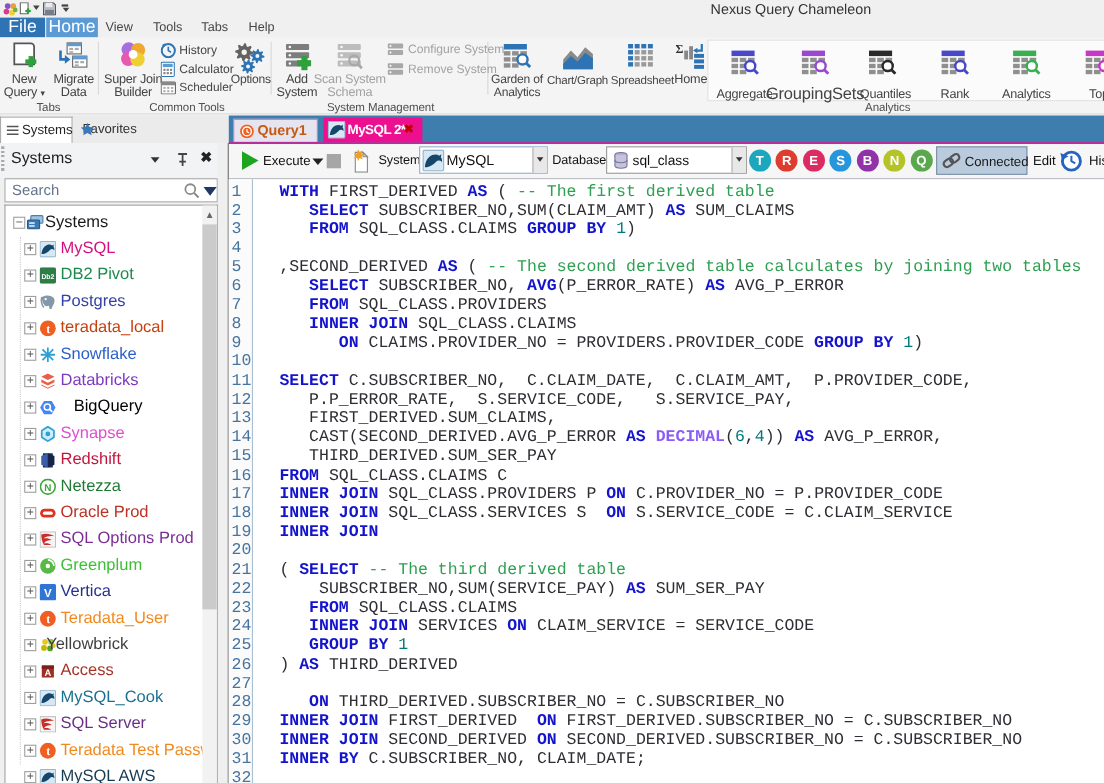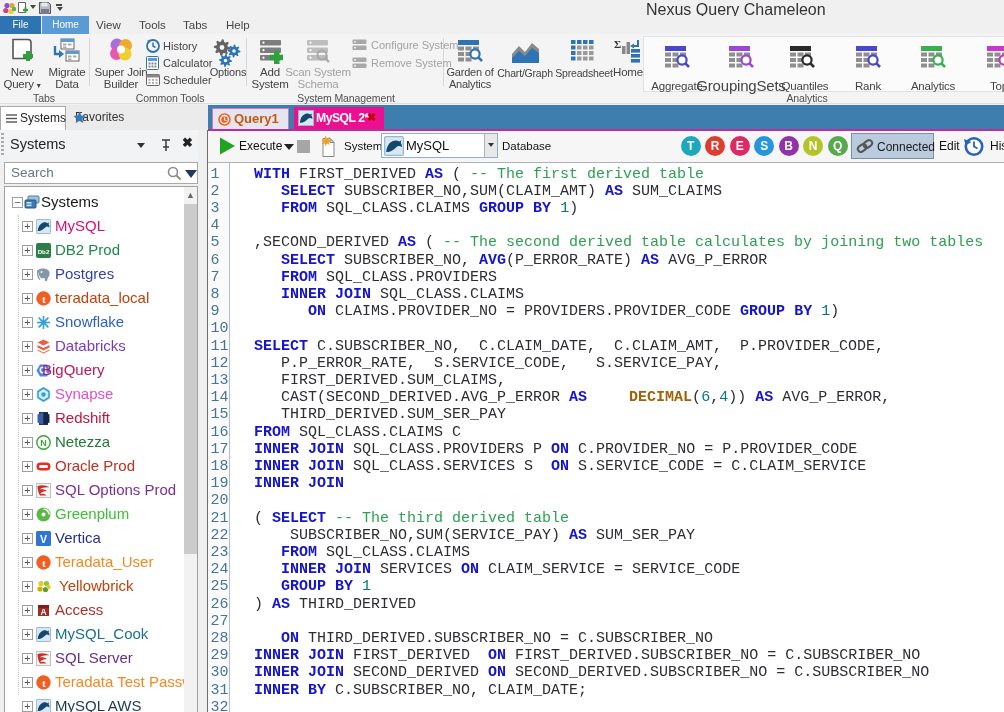--- a/index.html
+++ b/index.html
@@ -2,21 +2,21 @@
 <html><head><meta charset="utf-8"><style>
 * { margin:0; padding:0; box-sizing:border-box; }
 html,body { width:1004px; height:712px; overflow:hidden; background:#f0f0f0;
   font-family:"Liberation Sans", sans-serif; -webkit-font-smoothing:antialiased; }
 .abs { position:absolute; }
 
 #title { position:absolute; left:0; top:0; width:1004px; height:16px; background:#f0f0f0; }
 #apptitle { position:absolute; left:646px; top:1px; font-size:12.5px; color:#333; }
 
 #menurow { position:absolute; left:0; top:16px; width:1004px; height:18px; background:#f0f0f0; }
-.mbtn { position:absolute; top:0; height:18px; color:#fff; font-size:10px; text-align:center; line-height:18px; }
+.mbtn { position:absolute; top:0; height:18px; color:#fff; font-size:16px; text-align:center; line-height:18px; }
 .mitem { position:absolute; top:0; height:18px; color:#454545; font-size:11.5px; line-height:18px; }
 
 #ribbon { position:absolute; left:0; top:34px; width:1004px; height:70px; background:#f4f4f4; border-bottom:1px solid #dcdcdc; }
 .rsep { position:absolute; top:4px; width:1px; height:48px; background:#d8d8d8; }
 .ricon { position:absolute; }
 .rlab { position:absolute; letter-spacing:-0.2px; font-size:11.5px; color:#444; text-align:center; line-height:12.3px; white-space:nowrap; transform:translateX(-50%); }
 .rlab2 { position:absolute; font-size:11px; color:#444; white-space:nowrap; }
 .glab { position:absolute; top:57.5px; font-size:10.5px; letter-spacing:-0.1px; color:#4f4f4f; text-align:center; white-space:nowrap; transform:translateX(-50%); }
 .gray { color:#a2a2a2 !important; }
 #anpanel { position:absolute; left:643px; top:2px; width:367px; height:56px; background:#fbfbfb; border:1px solid #e2e2e2; }
@@ -50,21 +50,21 @@
 .exp i { position:absolute; left:0; top:0; width:9px; height:9px; font-style:normal; font-size:11px; line-height:9px; text-align:center; color:#555; }
 .ticon { position:absolute; top:4.5px; width:16px; height:16px; }
 .tlabel { position:absolute; top:2.5px; font-size:15px; white-space:nowrap; }
 
 #editor { position:absolute; left:208px; top:163px; width:796px; height:549px; background:#fff; }
 #gutter { position:absolute; left:0; top:0; width:22px; height:549px; background:#fbfbfc; border-right:1px solid #a8bfd4; }
 pre { font-family:"Liberation Mono", monospace; font-size:15px; line-height:17.2px; }
 #nums { position:absolute; left:2.5px; top:2.5px; color:#47749e; }
 #code { position:absolute; left:46px; top:2.5px; color:#2d2d33; }
 #code .k { color:#1414cc; }
-#code .r { color:#a16207;margin-left:33px; }
+#code .r { color:#8b5cf6; }
 #code .c { color:#2ea052; }
 #code .n { color:#00787c; }
 </style></head><body>
 
 <div id="title">
   <svg class="abs" style="left:3px;top:2px" width="13" height="13" viewBox="0 0 13 13">
       <circle cx="4" cy="3.5" r="2.6" fill="#8a4fc8"></circle>
       <circle cx="9" cy="3.5" r="2.6" fill="#e8a03c"></circle>
       <circle cx="2.8" cy="8.5" r="2.6" fill="#d43c8c"></circle>
       <circle cx="8" cy="9.5" r="2.6" fill="#e8d23c"></circle>
@@ -76,21 +76,21 @@
       <rect x="7.5" y="5.5" width="2" height="5" fill="#2ea03c"></rect>
     </svg>
   <div class="abs" style="left:30px;top:5px;border:3px solid transparent;border-top:4px solid #444"></div>
   <svg class="abs" style="left:39px;top:2px" width="12" height="12" viewBox="0 0 12 12">
       <path d="M0.5 0.5 h9 l2 2 v9 h-11 z" fill="#b8bcc4" stroke="#555"></path>
       <rect x="2.5" y="0.5" width="6" height="4" fill="#e8eaf0"></rect>
       <rect x="2" y="7" width="8" height="5" fill="#787c88"></rect>
     </svg>
   <div class="abs" style="left:56px;top:4px;width:6px;height:1.5px;background:#444"></div>
   <div class="abs" style="left:56.5px;top:7px;border:3px solid transparent;border-top:4px solid #444"></div>
-  <div id="apptitle" style="font-size:16px">Nexus Query Chameleon</div>
+  <div id="apptitle" style="font-size:13px">Nexus Query Chameleon</div>
 </div>
 
 <div id="menurow">
   <div class="mbtn" style="left:0;width:41px;background:#2e74b5">File</div>
   <div class="mbtn" style="left:42px;width:47px;background:#5b9bd5">Home</div>
   <div class="mitem" style="left:96px">View</div>
   <div class="mitem" style="left:139px">Tools</div>
   <div class="mitem" style="left:183px">Tabs</div>
   <div class="mitem" style="left:226px">Help</div>
 </div>
@@ -441,20 +441,29 @@
   <div class="combo" style="left:173px;width:117px;border-color:#8fb0cc">
     <span class="abs" style="left:1.5px;top:1.5px"><svg width="20" height="20" viewBox="0 0 16 16">
           <rect width="16" height="16" rx="1.5" fill="#d7e8f4"></rect>
           <rect x="0.5" y="0.5" width="15" height="15" rx="1.2" fill="none" stroke="#9ab8cc"></rect>
           <path d="M1.8 12.8 C2.2 8.2 4.2 5.2 7.2 4.0 C9.0 3.3 10.8 3.4 12.2 4.4 L13.8 3.4 L13.4 5.6 C14.2 6.6 14.5 7.8 14.2 9.0 C12.8 7.6 11.2 7.6 9.8 9.0 C8.4 10.4 6.4 12.2 3.4 12.8 Z" fill="#15466b"></path>
         </svg></span>
     <span class="abs" style="left:24px;top:4px;font-size:13px;color:#111">MySQL</span>
     <span class="arr"></span>
   </div>
   <div class="tbtext" style="left:294px;font-size:11.5px">Database</div>
+  <div class="combo" style="left:343px;width:128px;border-color:#999">
+    <svg class="abs" style="left:6px;top:4px" width="13" height="16" viewBox="0 0 13 16">
+        <ellipse cx="6.5" cy="3" rx="5.5" ry="2.4" fill="#b0aecc" stroke="#76749a"></ellipse>
+        <path d="M1 3 v9.5 c0 1.3 2.5 2.4 5.5 2.4 s5.5 -1.1 5.5 -2.4 V3" fill="#c6c4dc" stroke="#76749a"></path>
+        <path d="M1 7.5 c0 1.3 2.5 2.4 5.5 2.4 s5.5 -1.1 5.5 -2.4" fill="none" stroke="#76749a"></path>
+      </svg>
+    <span class="abs" style="left:23px;top:4.5px;font-size:12.5px;color:#111">sql_class</span>
+    <span class="arr"></span>
+  </div>
   <div class="circ" style="left:472.5px;background:#1ca7bc">T</div>
 <div class="circ" style="left:497.0px;background:#dd3c2e">R</div>
 <div class="circ" style="left:521.5px;background:#dc2a62">E</div>
 <div class="circ" style="left:546.0px;background:#2795dc">S</div>
 <div class="circ" style="left:570.5px;background:#9232a8">B</div>
 <div class="circ" style="left:595.0px;background:#b4c428">N</div>
 <div class="circ" style="left:619.5px;background:#59a84e">Q</div>
   <div id="connected">
     <svg class="abs" style="left:4px;top:4px" width="19" height="17" viewBox="0 0 19 17">
         <g transform="rotate(-35 9 8)" fill="none" stroke="#555" stroke-width="2">
@@ -524,21 +533,21 @@
       <span class="tlabel" style="left:55px;color:#d40f7e">MySQL</span>
     </div>
 <div class="trow" style="top:238px">
       <span class="exp" style="left:22px">
         <i>+</i>
       </span>
       <span class="ticon" style="left:36px"><svg width="15" height="15" viewBox="0 0 15 15">
           <rect width="15" height="15" rx="2" fill="#2e7d46"></rect>
           <text x="7.5" y="10.5" font-family="Liberation Sans" font-size="6.2" font-weight="bold" fill="#fff" text-anchor="middle">Db2</text>
         </svg></span>
-      <span class="tlabel" style="left:55px;color:#1c8a4c">DB2 Prod</span>
+      <span class="tlabel" style="left:55px;color:#1c8a4c">DB2 Pivot</span>
     </div>
 <div class="trow" style="top:262px">
       <span class="exp" style="left:22px">
         <i>+</i>
       </span>
       <span class="ticon" style="left:36px"><svg width="15" height="15" viewBox="0 0 15 15">
           <path d="M2 3 C5 1 10 1 12.5 3.5 C14 5 14 8 12.5 10 C11.5 11.5 11 13 11 14 L9 14 C9 13 8.8 12 8.5 11 C7 11.5 5.5 11.5 4.5 10.5 C3 9 2 6 2 3 Z" fill="#8598a8"></path>
           <circle cx="5.5" cy="5" r="1" fill="#fff"></circle>
           <path d="M2 3 C1 6 2 11 4 12.5" stroke="#8598a8" stroke-width="1.4" fill="none"></path>
         </svg></span>
@@ -584,21 +593,21 @@
     </div>
 <div class="trow" style="top:358px">
       <span class="exp" style="left:22px">
         <i>+</i>
       </span>
       <span class="ticon" style="left:36px"><svg width="15" height="15" viewBox="0 0 15 15">
           <path d="M4 1.5 L11 1.5 L14.5 7.5 L11 13.5 L4 13.5 L0.5 7.5 Z" fill="#4386f5"></path>
           <circle cx="7" cy="7" r="2.8" fill="none" stroke="#fff" stroke-width="1.4"></circle>
           <line x1="9.2" y1="9.2" x2="11.5" y2="11.5" stroke="#fff" stroke-width="1.6"></line>
         </svg></span>
-      <span class="tlabel" style="left:42px;color:#be185d">BigQuery</span>
+      <span class="tlabel" style="left:67px;color:#000000">BigQuery</span>
     </div>
 <div class="trow" style="top:382px">
       <span class="exp" style="left:22px">
         <i>+</i>
       </span>
       <span class="ticon" style="left:36px"><svg width="15" height="15" viewBox="0 0 15 15">
           <circle cx="7.5" cy="7.5" r="7" fill="#cfeefb"></circle>
           <path d="M7.5 1 L13 4.5 L13 10.5 L7.5 14 L2 10.5 L2 4.5 Z" fill="none" stroke="#2f9fd4" stroke-width="1.5"></path>
           <circle cx="7.5" cy="7.5" r="2.2" fill="#2f9fd4"></circle>
         </svg></span>
@@ -680,21 +689,21 @@
       <span class="exp" style="left:22px">
         <i>+</i>
       </span>
       <span class="ticon" style="left:36px"><svg width="15" height="15" viewBox="0 0 15 15">
           <circle cx="5" cy="4.5" r="2.6" fill="#e8c820"></circle>
           <circle cx="10.5" cy="4.5" r="2.6" fill="#8cc63f"></circle>
           <circle cx="4" cy="10" r="2.6" fill="#c8b400"></circle>
           <circle cx="9.5" cy="10.5" r="2.6" fill="#5a9e32"></circle>
           <circle cx="12.5" cy="8" r="2.2" fill="#e8c820"></circle>
         </svg></span>
-      <span class="tlabel" style="left:59px;color:#c2410c">Yellowbrick</span>
+      <span class="tlabel" style="left:42px;color:#404040">Yellowbrick</span>
     </div>
 <div class="trow" style="top:598px">
       <span class="exp" style="left:22px">
         <i>+</i>
       </span>
       <span class="ticon" style="left:36px"><svg width="15" height="15" viewBox="0 0 15 15">
           <path d="M2 2 L13 2 L13 13 L2 13 Z" fill="#9e2d25"></path>
           <path d="M2 2 L13 2 L13 5 L2 5 Z" fill="#7e1e18"></path>
           <text x="7.5" y="12" font-family="Liberation Sans" font-size="8.5" font-weight="bold" fill="#fff" text-anchor="middle">A</text>
         </svg></span>

